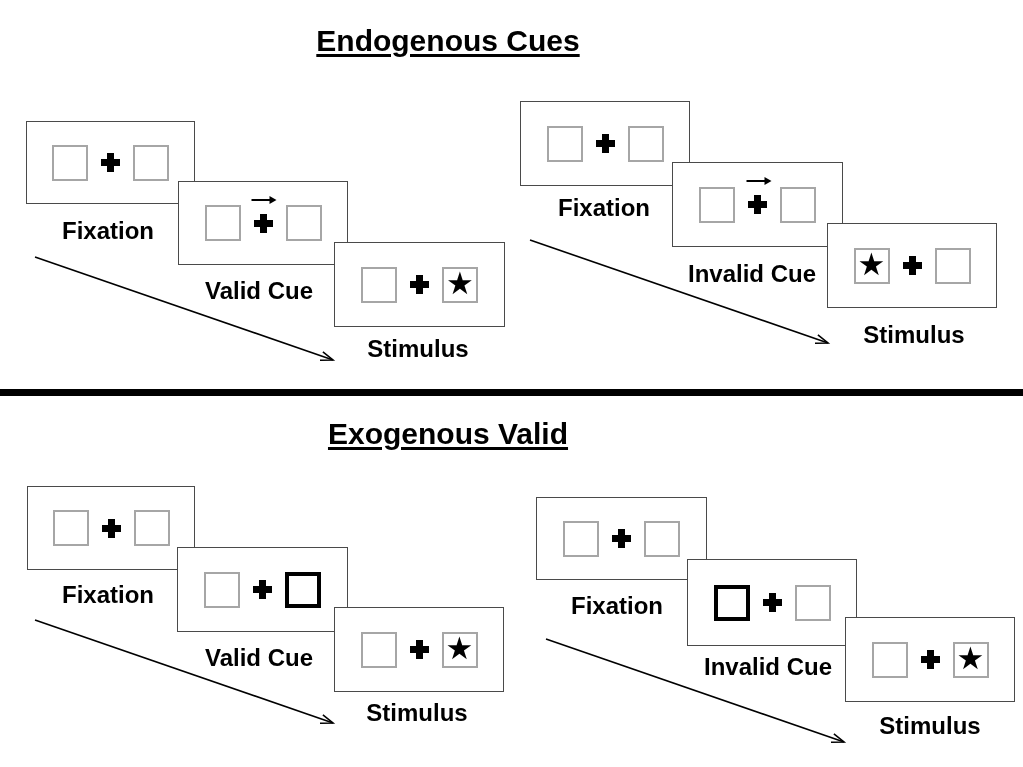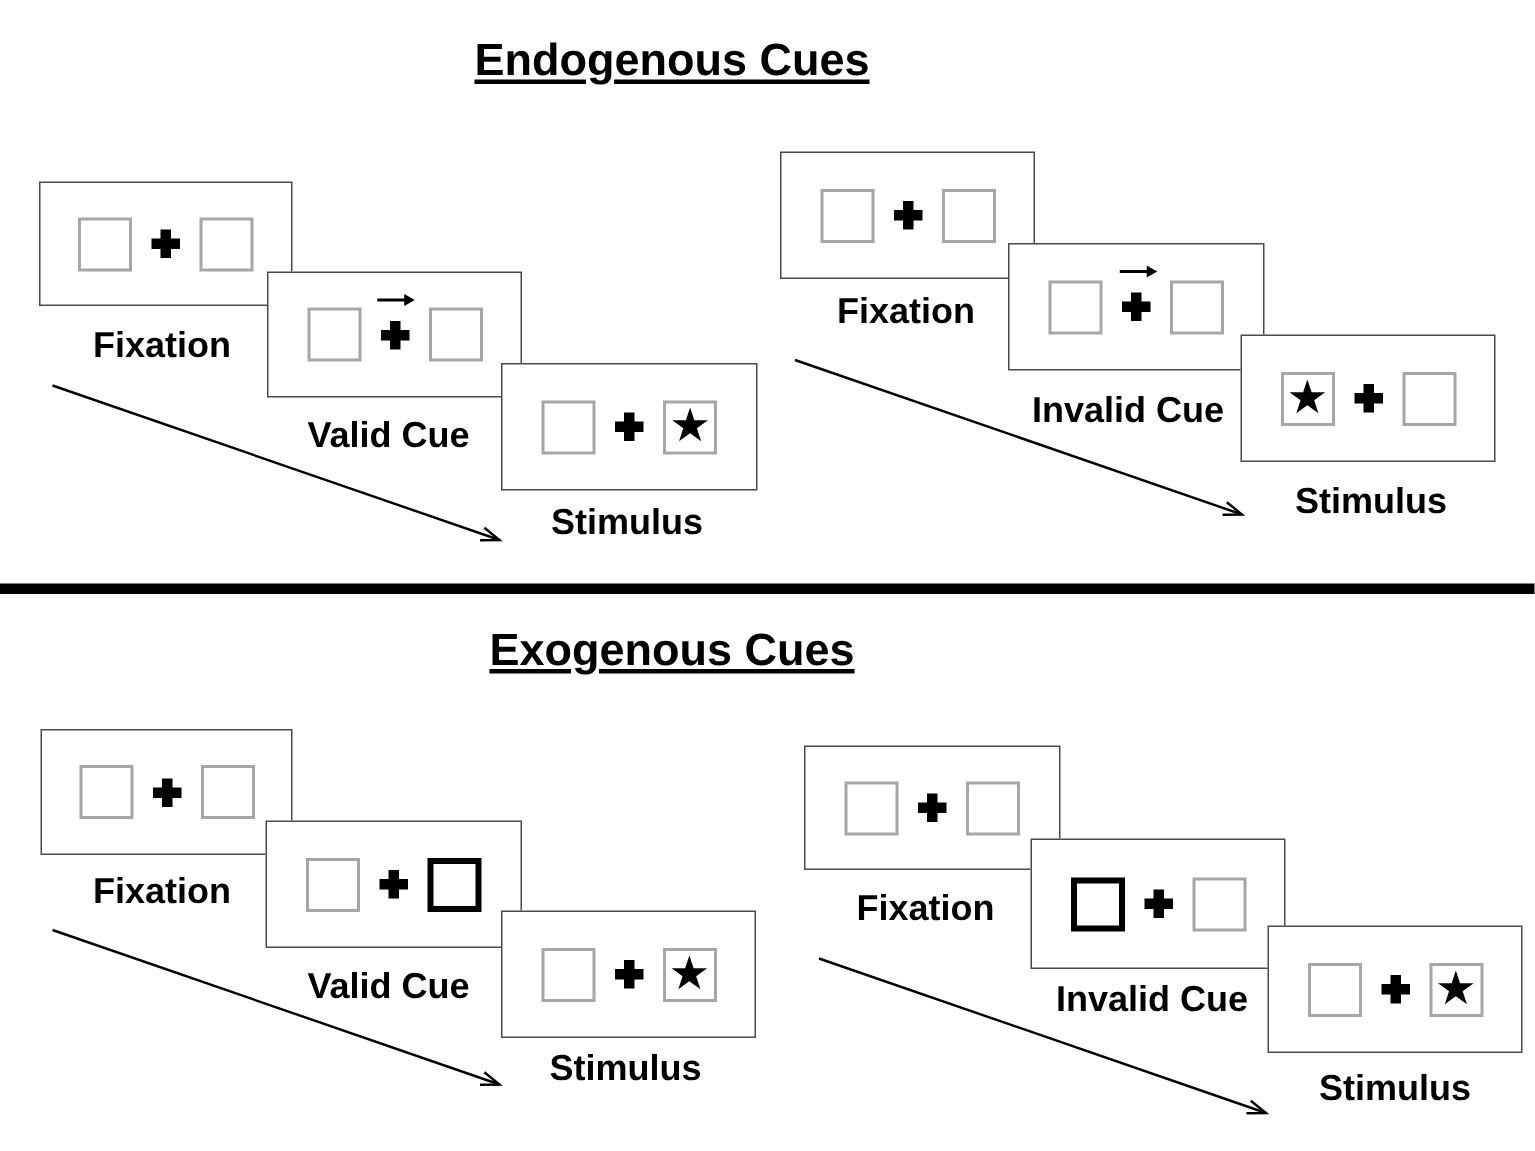--- a/index.html
+++ b/index.html
@@ -158,21 +158,21 @@
     </div>
   <div class="plus-wrap">
       <span class="plus"></span>
     </div>
   <div class="box empty"></div>
 </div>
 <div class="plabel l-e1c">Stimulus</div>
 
 <div class="divider"></div>
 
-<div class="section-title t-exo"><span class="underlined">Exogenous Cues</span></div>
+<div class="section-title t-exo"><span class="underlined">Exogenous Valid</span></div>
 
 <svg class="tl-arrow a-x0" width="312" height="118">
   <path d="M5,6 L303,109"></path>
   <path d="M292.9,100.8 L303,109 L290,109.2"></path>
 </svg>
 
 <div class="panel p-x0a none">
   <div class="box empty"></div>
   <div class="plus-wrap">
       <span class="plus"></span>

